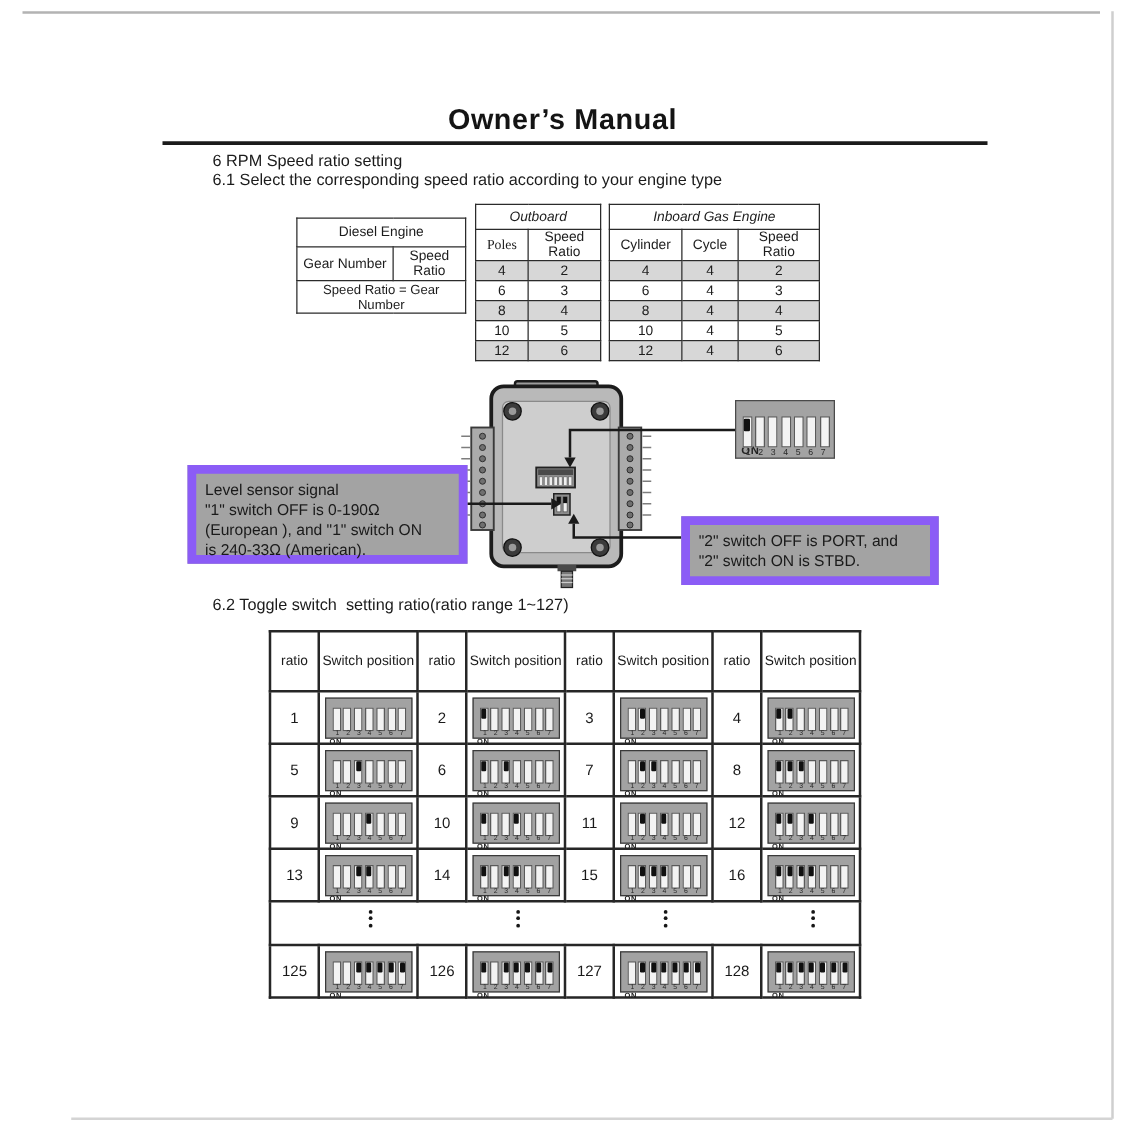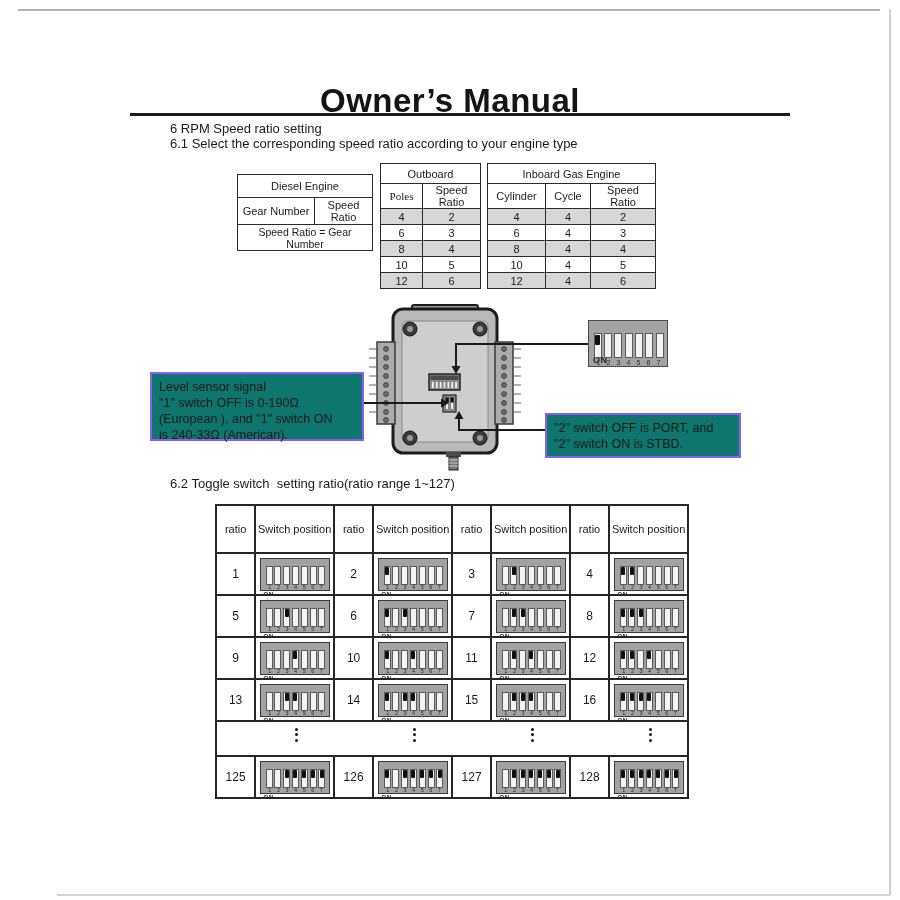--- a/index.html
+++ b/index.html
@@ -6,44 +6,44 @@
   body{width:900px;height:900px;position:relative;background:#ffffff;
        font-family:"Liberation Sans", sans-serif;color:#1a1a1a;overflow:hidden;}
 
   
   .edge{position:absolute;background:#c2c2c2;}
   .edge-top{left:18px;top:9px;width:862px;height:2px;background:#b3b3b3;}
   .edge-right{left:889px;top:9px;width:2px;height:886px;background:#cfcfcf;}
   .edge-bottom{left:57px;top:894px;width:833px;height:2px;background:#d4d4d4;}
 
   .title{position:absolute;left:0;right:0;top:82px;text-align:center;
-         font-size:33px;font-weight:bold;letter-spacing:0.5px;color:#141414;}
+         font-size:23px;font-weight:bold;letter-spacing:0.5px;color:#141414;}
   .rule{position:absolute;left:130px;top:113px;width:660px;height:2.5px;background:#1b1b1b;}
   .h6{position:absolute;left:170px;font-size:13px;color:#1b1b1b;}
   .s6{top:121px;}
   .s61{top:136px;}
   .s62{top:476px;white-space:pre;}
 
   
   table{border-collapse:collapse;}
   .etbl{position:absolute;font-size:11px;color:#1c1c1c;}
   .etbl td,.etbl th{border:1.5px solid #2b2b2b;text-align:center;padding:0 2px;font-weight:normal;}
   .tbl-diesel{left:237px;top:174px;width:136px;}
   .tbl-diesel .r1 th{height:22px;}
   .tbl-diesel .r2 td{height:26px;}
   .tbl-diesel .r3 td{height:25px;font-size:10.5px;}
   .tbl-outboard{left:380px;top:163px;width:101px;}
   .tbl-inboard{left:487px;top:163px;width:169px;}
-  .etbl .hrow th{height:19px;}
+  .etbl .hrow th{height:19px;font-style:italic;}
   .etbl .chead td{height:20px;}
   .etbl .drow td{height:15px;}
   .etbl .shade{background:#d7d7d7;}
 
   
-  .note{position:absolute;border:2px solid #8b5cf6;background:#0f766e;
+  .note{position:absolute;border:7px solid #8b5cf6;background:#a3a3a3;
         font-size:12.5px;line-height:16px;padding:5px 7px;z-index:3;}
   .note-left{left:150px;top:372px;width:196px;height:55px;}
   .note-right{left:545px;top:413px;width:178px;height:31px;}
 
   
   .diagram-svg{position:absolute;left:0;top:0;width:900px;height:900px;z-index:1;pointer-events:none;}
 
   
   .dip{position:relative;width:70px;height:33px;background:#a2a2a2;border:1px solid #3a3a3a;
        box-sizing:border-box;margin:0 auto;}

